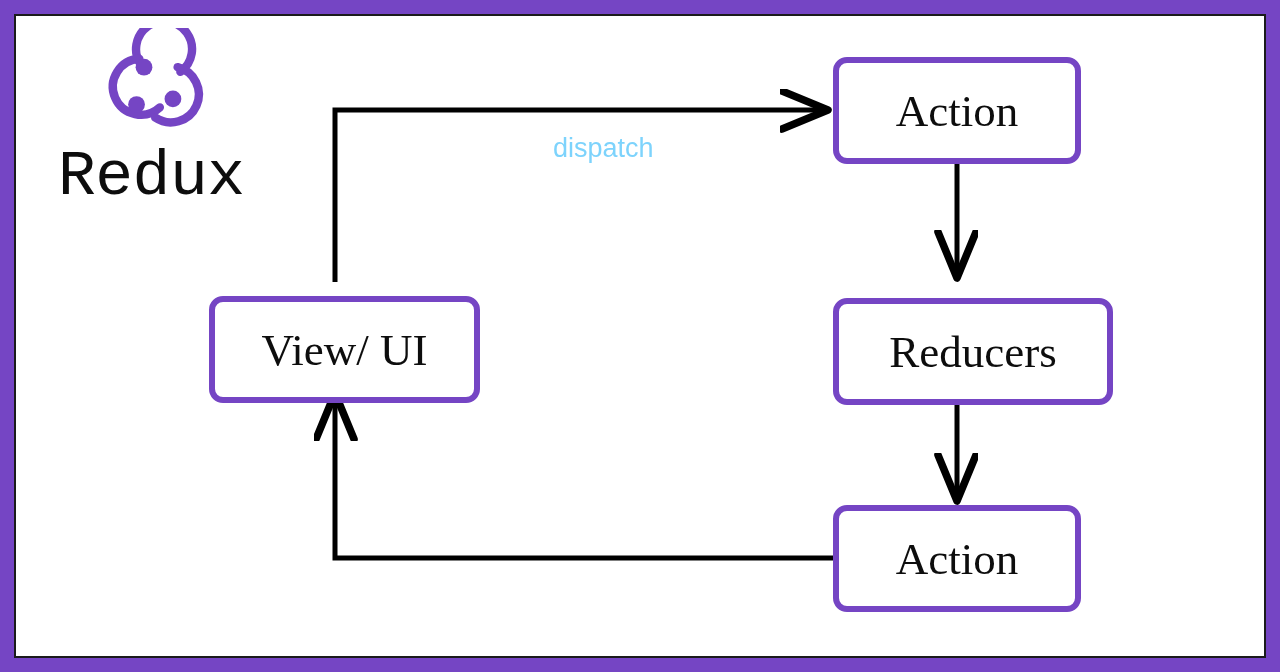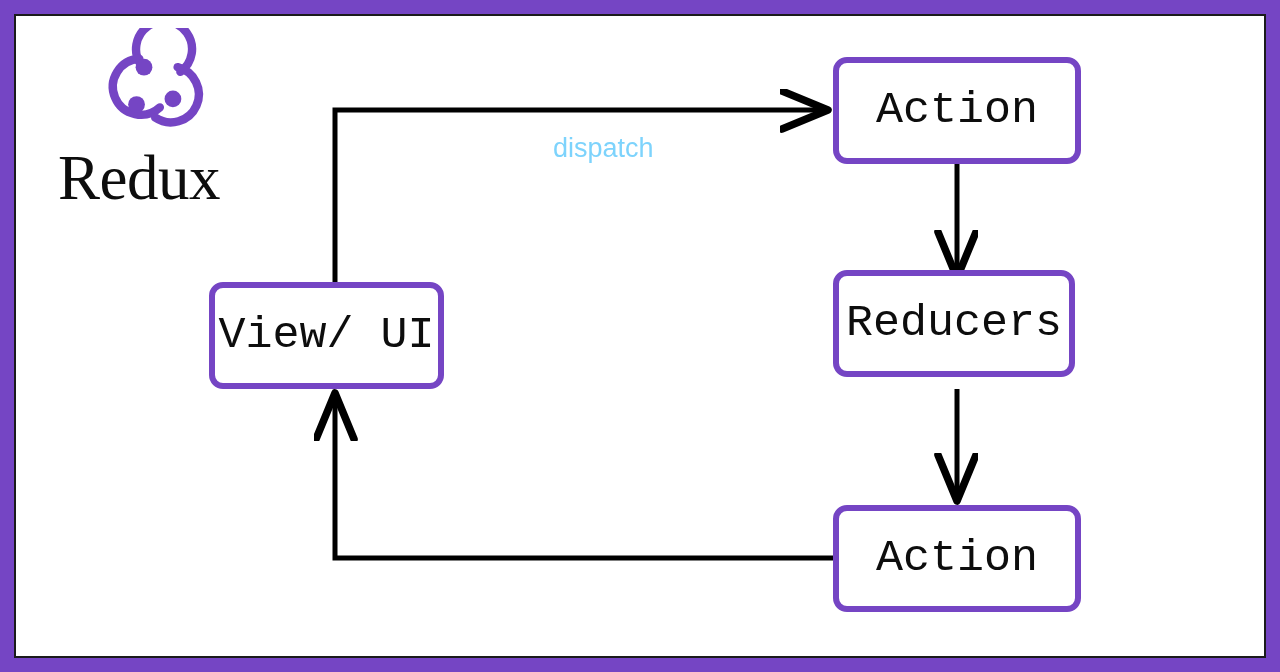--- a/index.html
+++ b/index.html
@@ -55,42 +55,42 @@
   #brand-word {
     position: absolute;
     left: 0px;
     top: 114px;
     width: 250px;
     font-size: 63px;
     line-height: 72px;
     font-weight: 500;
     letter-spacing: -0.5px;
     color: #0d0d0d;
-    font-family: Liberation Serif, serif;
+    font-family: Liberation Mono, monospace;
   }
   
   .node {
     position: absolute;
     box-sizing: border-box;
     background: #ffffff;
     border: 6px solid #7545c4;
     border-radius: 14px;
     display: flex;
     align-items: center;
     justify-content: center;
     color: #0d0d0d;
     font-size: 45px;
     font-weight: 400;
     letter-spacing: 0px;
-    font-family: Liberation Mono, monospace;
+    font-family: Liberation Serif, serif;
   }
   #node-action   { left: 833px; top: 57px;  width: 248px; height: 107px; }
-  #node-reducers { left: 833px; top: 270px; width: 242px; height: 107px; }
+  #node-reducers { left: 833px; top: 298px; width: 280px; height: 107px; }
   #node-store    { left: 833px; top: 505px; width: 248px; height: 107px; }
-  #node-view     { left: 209px; top: 282px; width: 235px; height: 107px; }
+  #node-view     { left: 209px; top: 296px; width: 271px; height: 107px; }
   
   .edge-label {
     position: absolute;
     color: #7dd3fc;
     font-size: 27px;
     font-weight: 400;
     white-space: nowrap;
     font-family: "Liberation Sans", sans-serif;
   }
   #label-dispatch  { left: 553px; top: 133px; }

